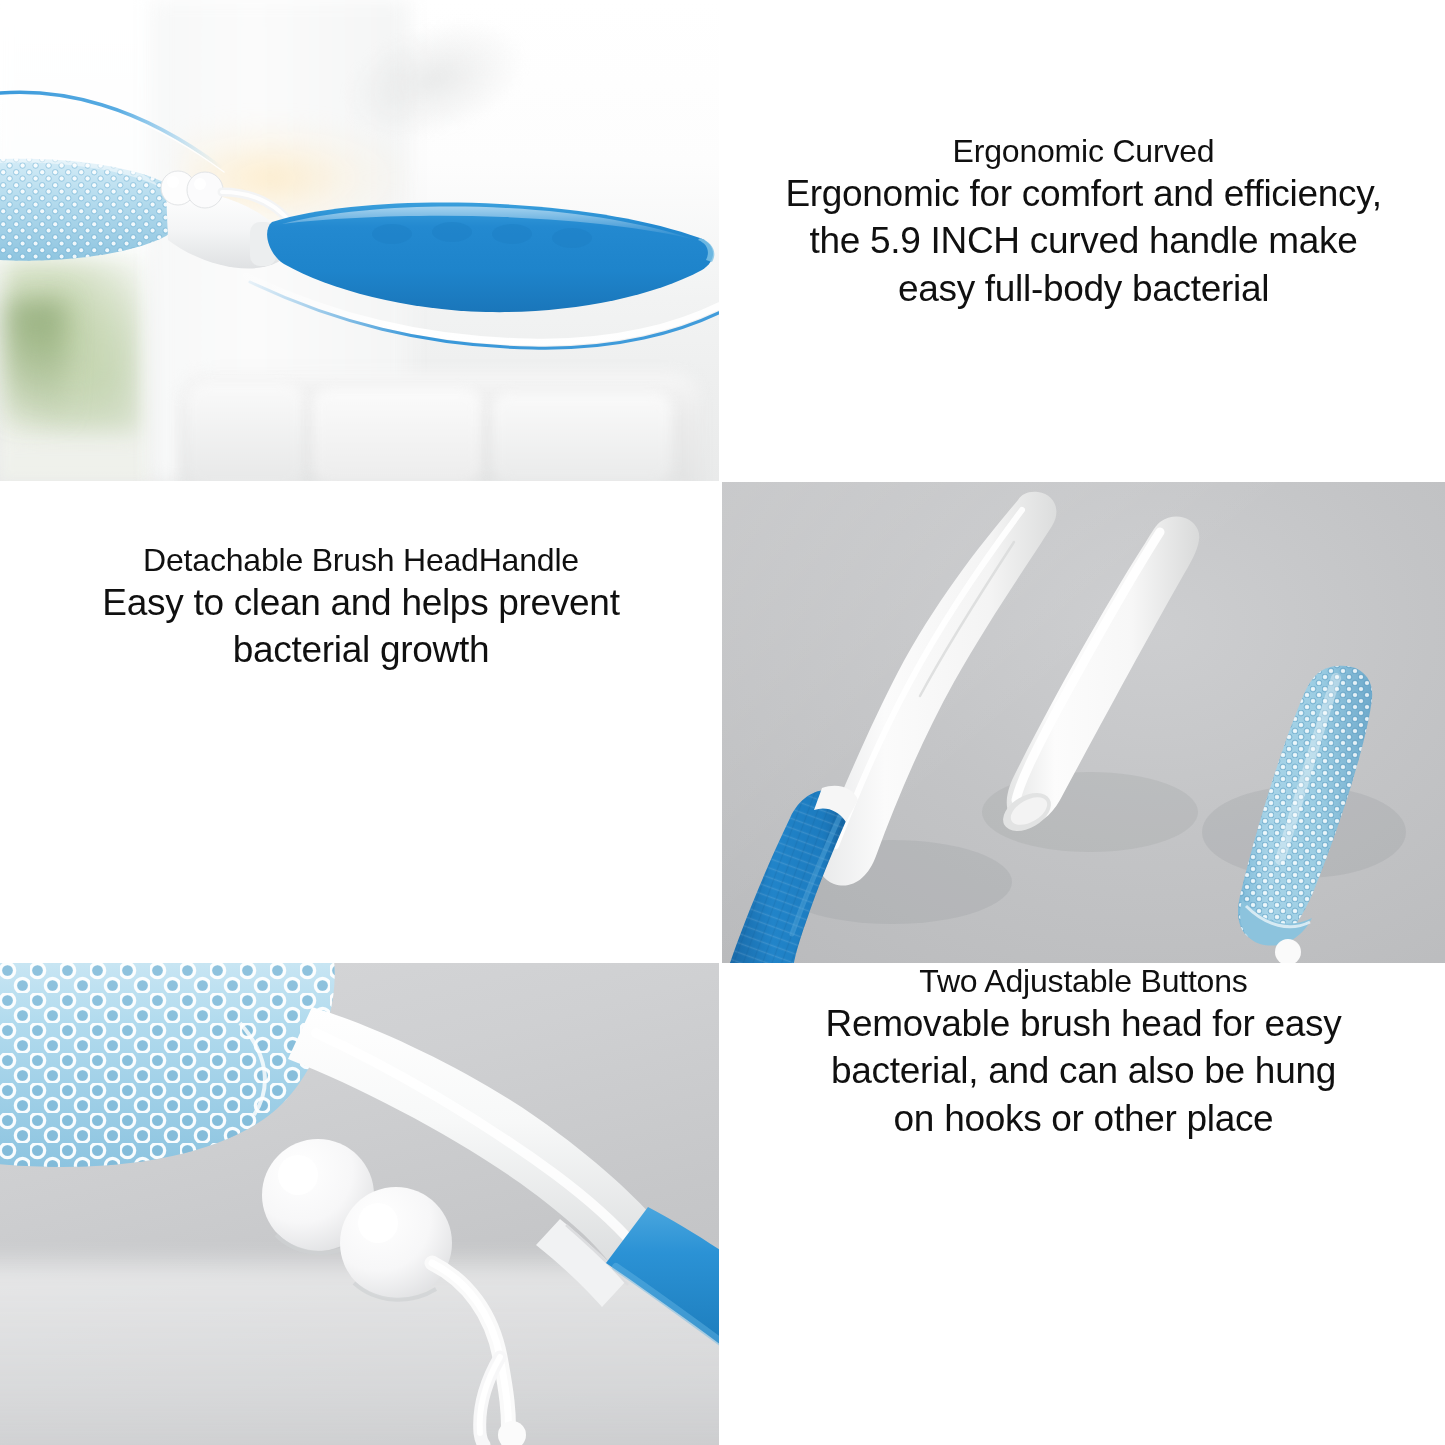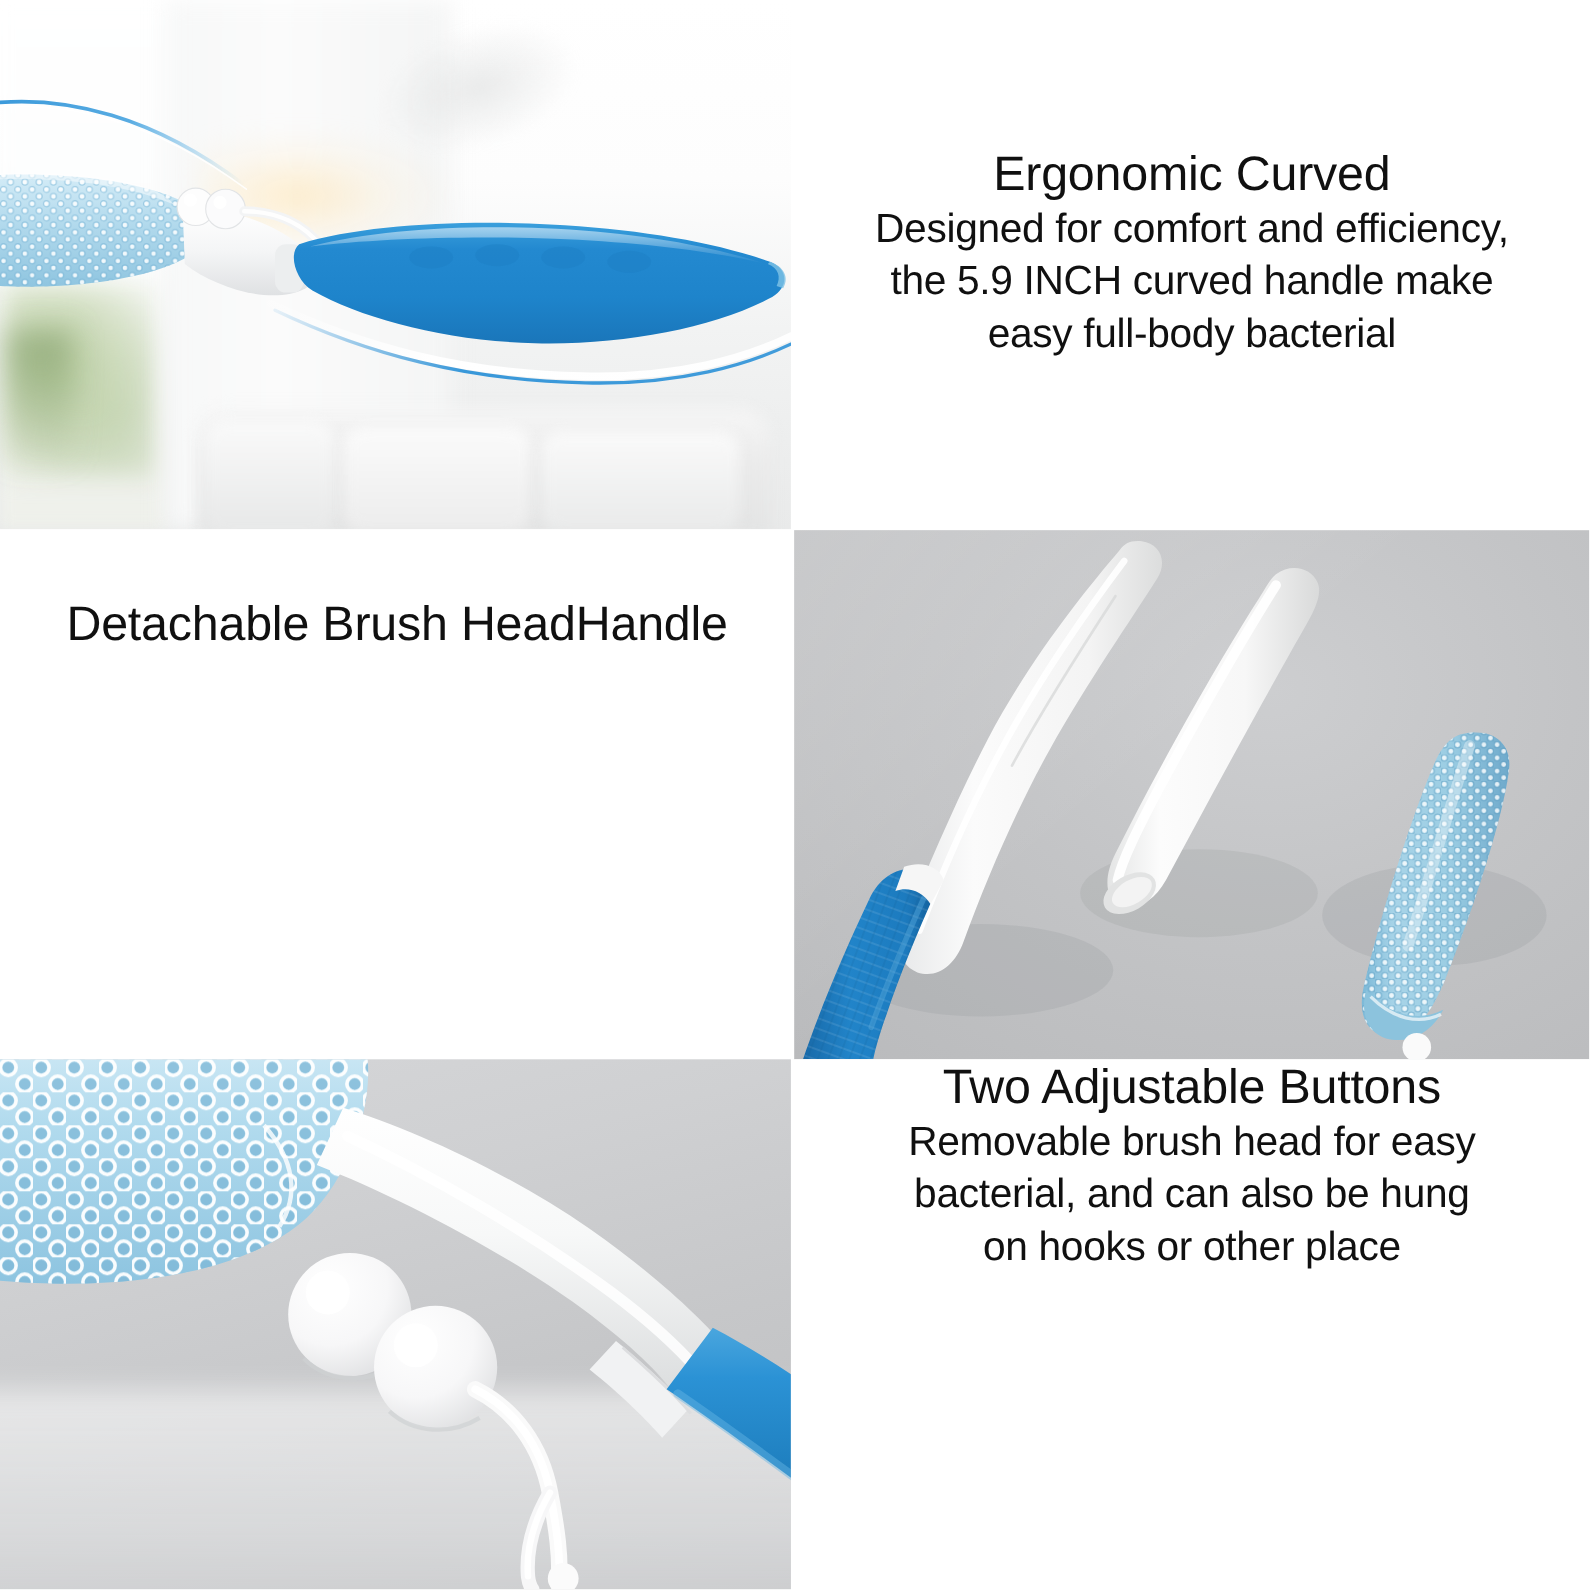--- a/index.html
+++ b/index.html
@@ -28,21 +28,21 @@
 
   
   .text-panel {
     display: flex;
     flex-direction: column;
     align-items: center;
     background: #ffffff;
   }
   .feature-title {
     color: #101010;
-    font-size: 44px;
+    font-size: 32px;
     line-height: 1.16;
     text-align: center;
     white-space: nowrap;
     letter-spacing: -0.2px;
   }
   .feature-body {
     color: #101010;
     font-size: 37px;
     line-height: 1.28;
     text-align: center;
@@ -260,28 +260,32 @@
         </linearGradient>
       </defs>
       <path d="M6,14 C90,54 180,78 290,80 C370,82 440,66 494,36" fill="none" stroke="url(#accBotWhite)" stroke-width="7" stroke-linecap="round"></path>
       <path d="M10,20 C94,60 184,84 292,86 C372,88 442,72 496,42" fill="none" stroke="url(#accBotBlue)" stroke-width="3" stroke-linecap="round"></path>
     </svg>
   </div>
 
   <div class="panel text-panel" style="left:722px; top:0; width:723px; height:481px; padding-top:133px; box-sizing:border-box;">
     <div class="feature-title">Ergonomic Curved</div>
     <div class="feature-body">
-      <span class="ln">Designed for comfort and efficiency,</span>
+      <span class="ln">Ergonomic for comfort and efficiency,</span>
       <span class="ln">the 5.9 INCH curved handle make</span>
       <span class="ln">easy full-body bacterial</span>
     </div>
   </div>
 
   <div class="panel text-panel" style="left:0; top:482px; width:722px; height:481px; padding-top:60px; box-sizing:border-box;">
     <div class="feature-title">Detachable Brush HeadHandle</div>
+    <div class="feature-body">
+      <span class="ln">Easy to clean and helps prevent</span>
+      <span class="ln">bacterial growth</span>
+    </div>
   </div>
 
   <div class="panel photo-parts">
     <div class="parts-floor-sheen"></div>
 
     <svg viewBox="0 0 723 481" style="position:absolute;left:0;top:0;width:723px;height:481px;">
       <defs>
         <linearGradient id="pWhiteHandle" x1="0" y1="0" x2="1" y2="0">
           <stop offset="0%" stop-color="#e8e9ea"></stop>
           <stop offset="28%" stop-color="#fbfbfb"></stop>

